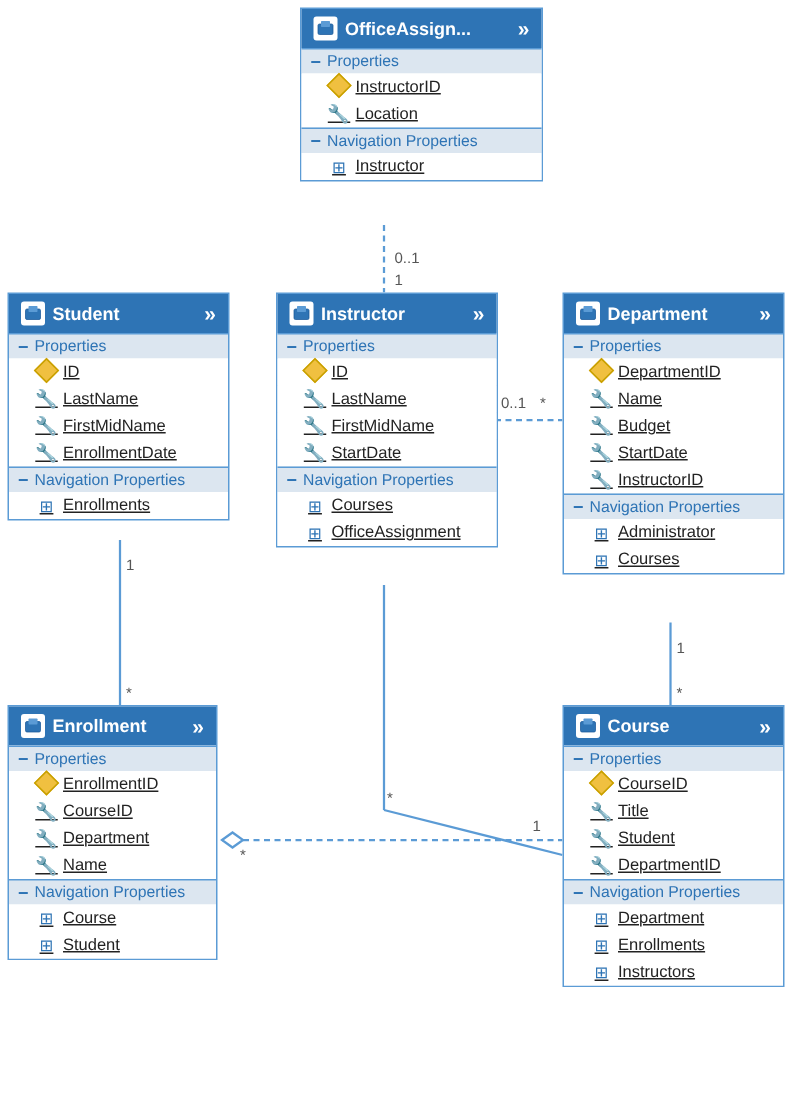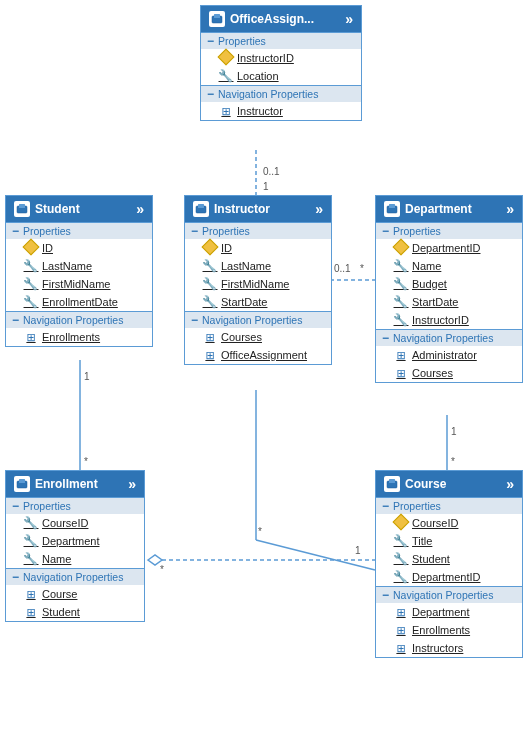--- a/index.html
+++ b/index.html
@@ -348,20 +348,26 @@
         </div>
         <span>Enrollment</span>
       </div>
       <span class="expand-icon">»</span>
     </div>
     <div class="section-header">
       <span class="minus-icon">−</span>
       <span>Properties</span>
     </div>
     <div class="property-row">
+      <span class="prop-icon">
+          <span class="icon-key"></span>
+        </span>
+      <span>EnrollmentID</span>
+    </div>
+    <div class="property-row">
       <span class="prop-icon icon-wrench">🔧</span>
       <span>CourseID</span>
     </div>
     <div class="property-row">
       <span class="prop-icon icon-wrench">🔧</span>
       <span>Department</span>
     </div>
     <div class="property-row">
       <span class="prop-icon icon-wrench">🔧</span>
       <span>Name</span>

